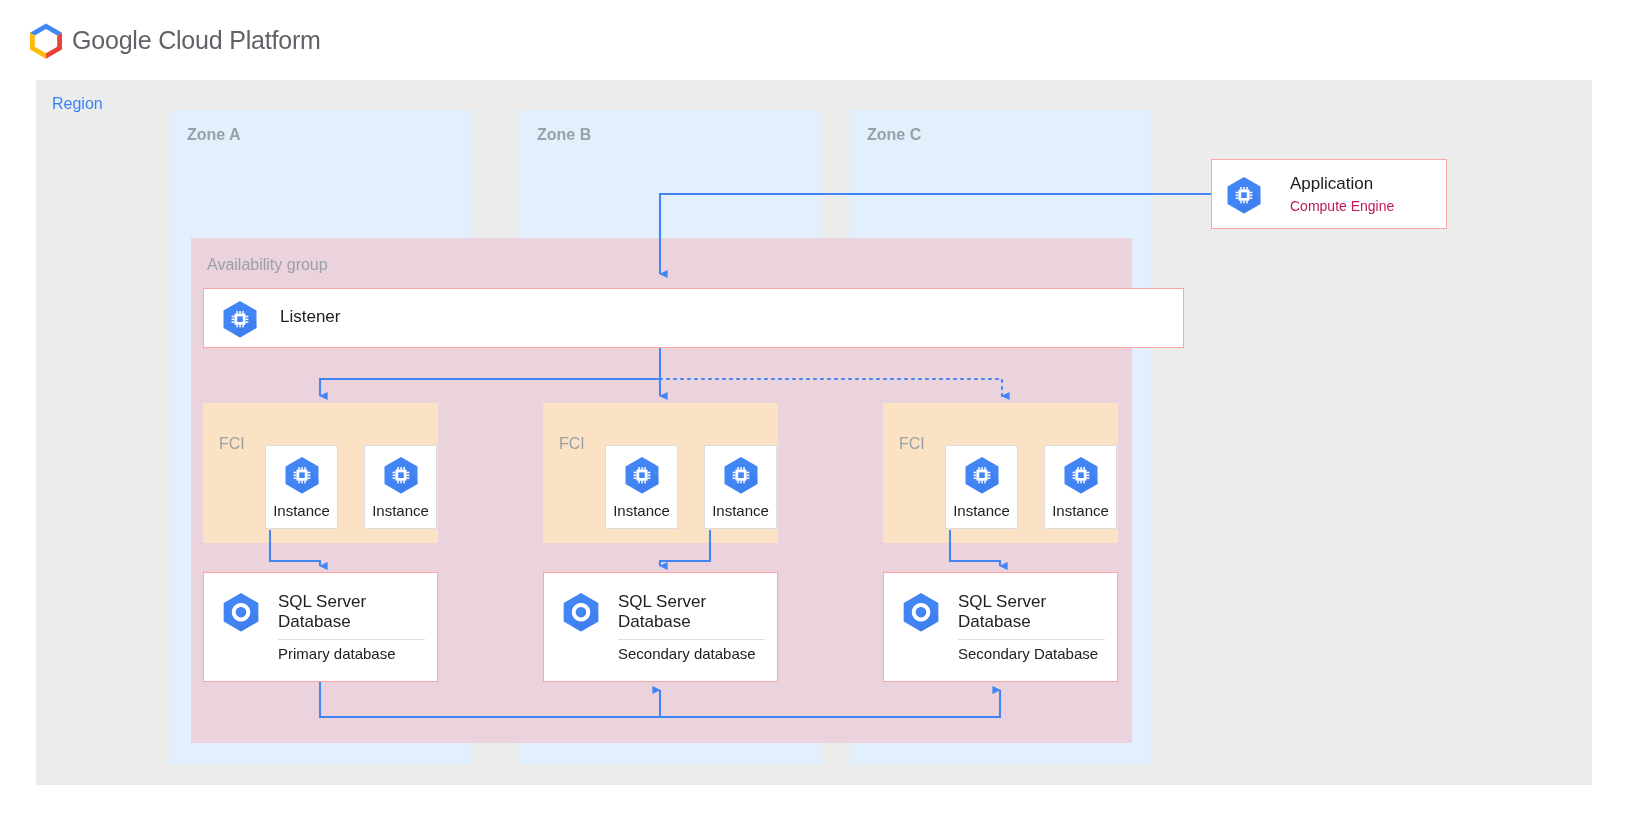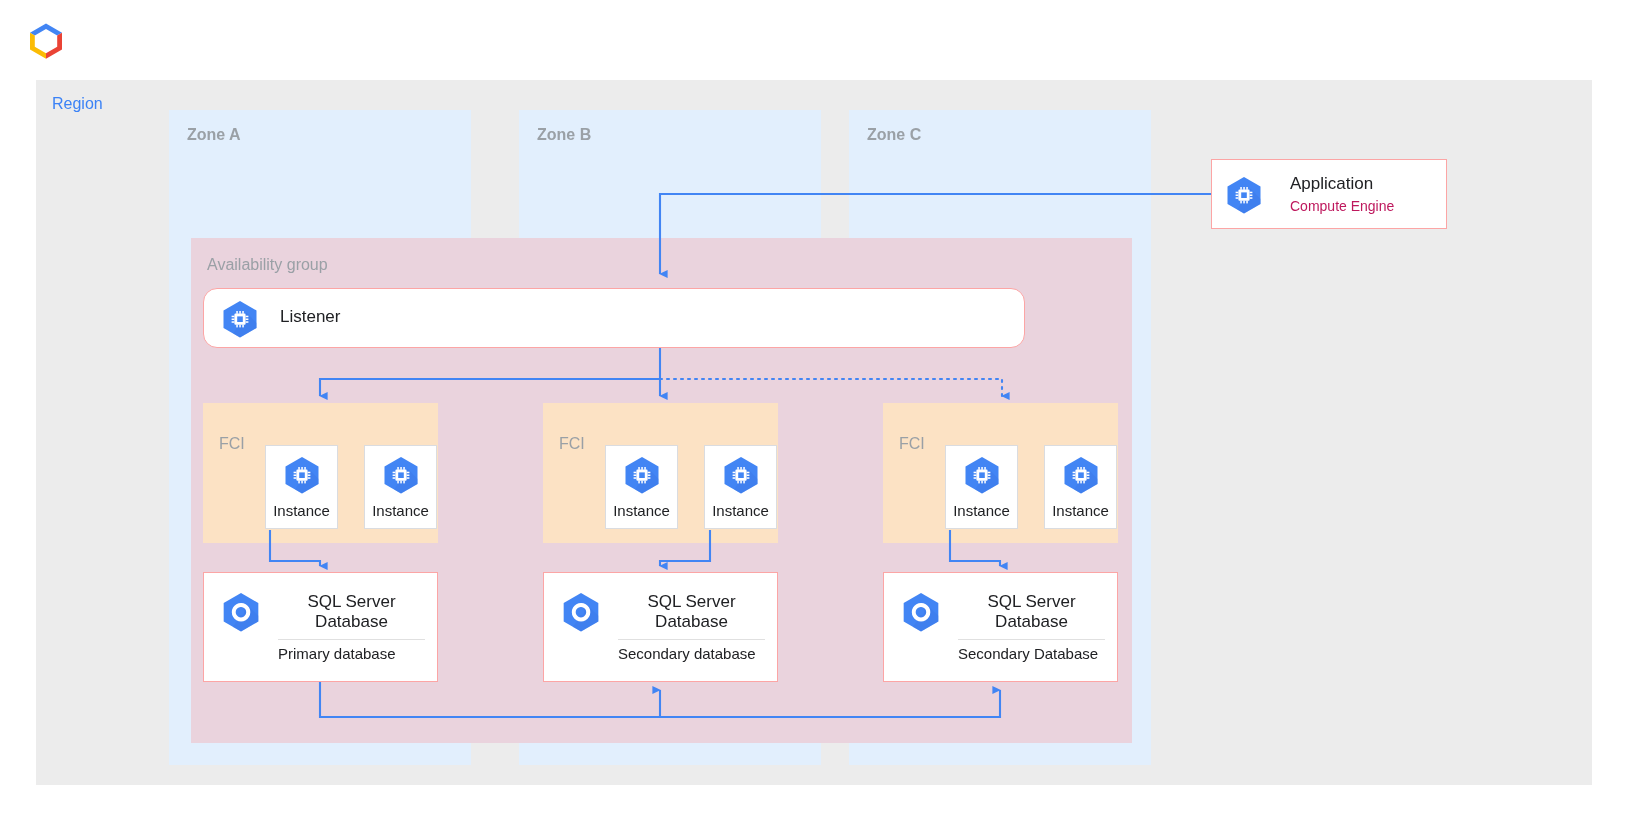--- a/index.html
+++ b/index.html
@@ -41,21 +41,21 @@
   .ag {
     position:absolute; left:191px; top:238px; width:941px; height:505px;
     background:#ead3dd;
   }
   .ag-label { position:absolute; left:16px; top:18px; font-size:16px; color:#9aa0a6; }
 
   
   .card { position:absolute; background:#ffffff; border:1px solid #fca5a5; }
 
   
-  #listener { left:203px; top:288px; width:822px; height:60px;border-radius:14px; }
+  #listener { left:203px; top:288px; width:981px; height:60px; }
   #listener .ic { position:absolute; left:16px; top:11px; }
   #listener .tt { position:absolute; left:76px; top:18px; font-size:17px; color:#202124; }
 
   
   #application { left:1211px; top:159px; width:236px; height:70px; }
   #application .ic { position:absolute; left:12px; top:16px; }
   #application .tt { position:absolute; left:78px; top:14px; font-size:17px; color:#202124; }
   #application .st { position:absolute; left:78px; top:38px; font-size:14px; color:#be185d; }
 
   
@@ -76,21 +76,21 @@
   }
 
   
   .sqlcard { position:absolute; top:572px; width:235px; height:110px; }
   #sql-a { left:203px; }
   #sql-b { left:543px; }
   #sql-c { left:883px; }
   .sqlcard .ic { position:absolute; left:16px; top:19px; }
   .sqlcard .tt {
     position:absolute; left:74px; top:19px; right:12px;
-    font-size:17px; color:#202124; line-height:20px;text-align:center;
+    font-size:17px; color:#202124; line-height:20px;
   }
   .sqlcard .divider {
     position:absolute; left:74px; right:12px; top:66px;
     height:1px; background:#e0e0e0;
   }
   .sqlcard .st {
     position:absolute; left:74px; top:72px; right:10px;
     font-size:15px; color:#202124; line-height:18px;
   }
 
@@ -105,20 +105,21 @@
   <div class="header">
     <div class="logo-wrap">
       <svg width="40" height="38" viewBox="0 0 40 38">
         <path d="M20 1 L36.5 10.5 L36.5 28 L20 37.5 L3.5 28 L3.5 10.5 Z" fill="#ffffff"></path>
         <path d="M20 1.5 L36 10.8 L31.2 13.6 L20 7.1 L8.8 13.6 L4 10.8 Z" fill="#4285f4"></path>
         <path d="M36 10.8 L36 27.6 L31.2 24.8 L31.2 13.6 Z M36 27.6 L20 36.8 L20 31.2 L31.2 24.8 Z" fill="#ea4335"></path>
         <path d="M4 10.8 L4 27.6 L20 36.8 L20 31.2 L8.8 24.8 L8.8 13.6 Z" fill="#fbbc05"></path>
         <circle cx="20" cy="19.2" r="7.6" fill="#ffffff"></circle>
       </svg>
     </div>
+    <div class="brand-text">Google Cloud Platform</div>
   </div>
 
   <div class="region"></div>
   <div class="region-label">Region</div>
 
   <div class="zone" id="zone-a">
     <div class="zone-label">Zone A</div>
   </div>
   <div class="zone" id="zone-b">
     <div class="zone-label">Zone B</div>

